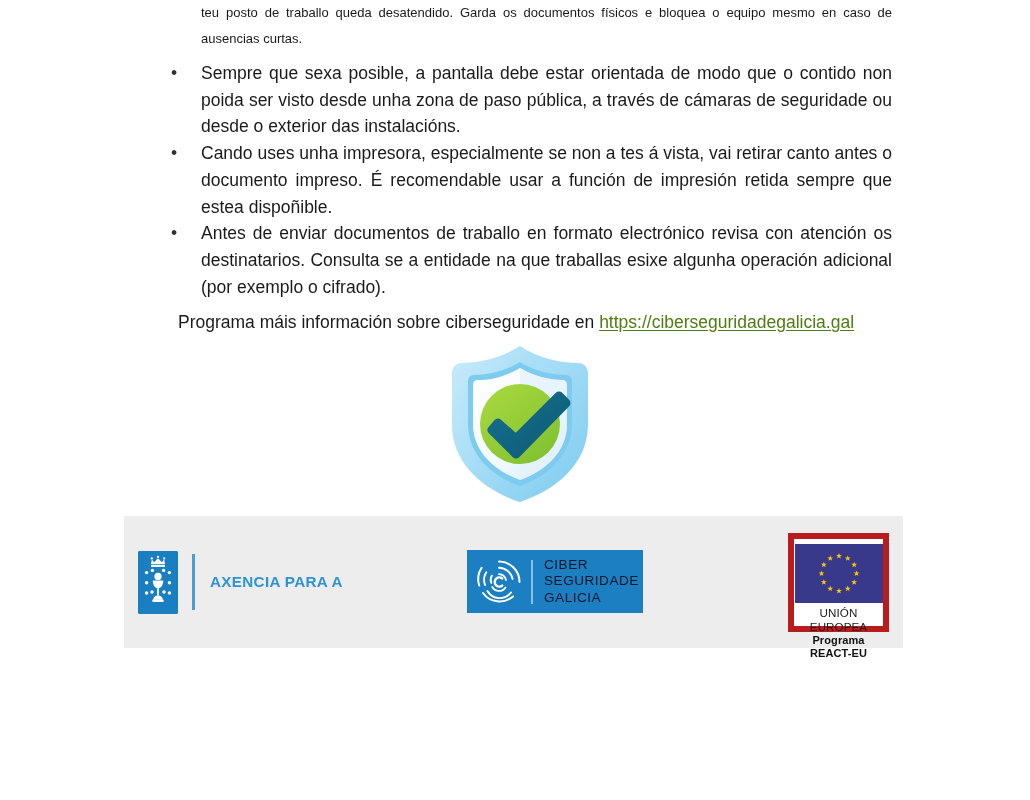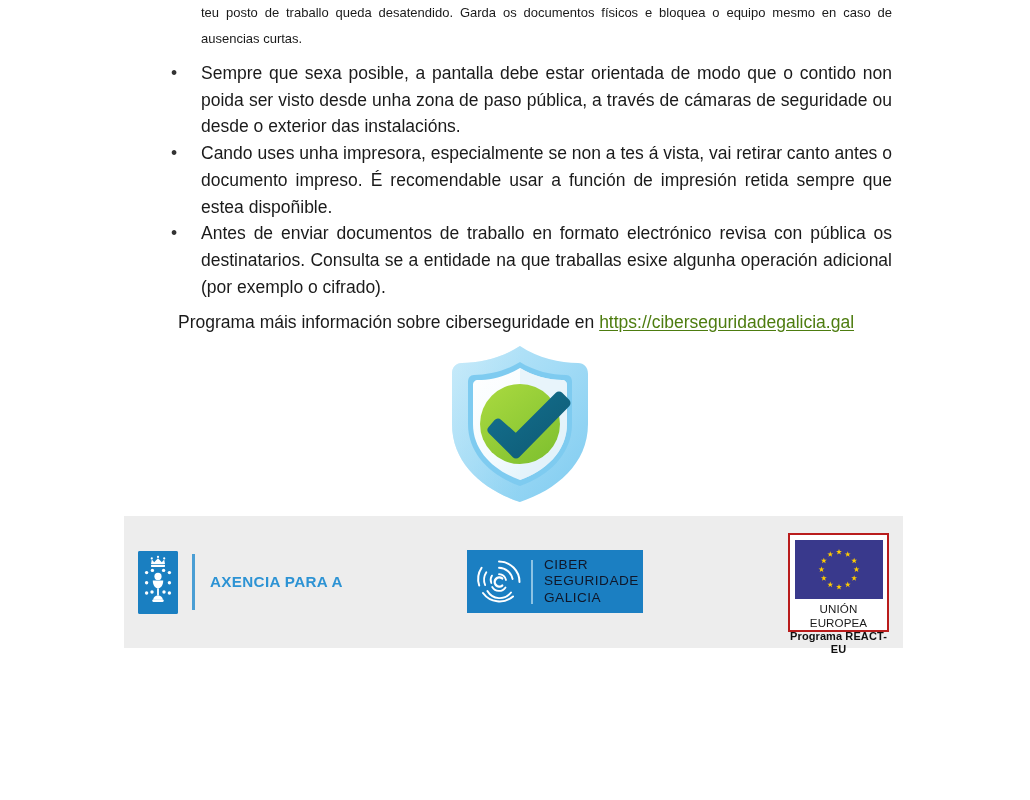--- a/index.html
+++ b/index.html
@@ -183,21 +183,21 @@
     white-space: nowrap;
   }
 
   .logo-eu {
     position: absolute;
     left: 664px;
     top: 17px;
     width: 101px;
     height: 99px;
     background: #ffffff;
-    border: 2px solid #b91c1c;
+    border: 6px solid #b91c1c;
     box-sizing: border-box;
     padding-top: 5px;
   }
   .eu-flag {
     width: 88px;
     height: 59px;
     margin: 0 auto;
     display: block;
     background: #39398c;
   }
@@ -231,21 +231,21 @@
     <li>
       <span class="bullet-dot">•</span>
       <span class="li-text">Sempre que sexa posible, a pantalla debe estar orientada de modo que o contido non poida ser visto desde unha zona de paso pública, a través de cámaras de seguridade ou desde o exterior das instalacións.</span>
     </li>
     <li>
       <span class="bullet-dot">•</span>
       <span class="li-text">Cando uses unha impresora, especialmente se non a tes á vista, vai retirar canto antes o documento impreso. É recomendable usar a función de impresión retida sempre que estea dispoñible.</span>
     </li>
     <li>
       <span class="bullet-dot">•</span>
-      <span class="li-text">Antes de enviar documentos de traballo en formato electrónico revisa con pública os destinatarios. Consulta se a entidade na que traballas esixe algunha operación adicional (por exemplo o cifrado).</span>
+      <span class="li-text">Antes de enviar documentos de traballo en formato electrónico revisa con atención os destinatarios. Consulta se a entidade na que traballas esixe algunha operación adicional (por exemplo o cifrado).</span>
     </li>
   </ul>
 
   <div class="consulta-line"><span>Programa máis información sobre ciberseguridade en </span><a href="#">https://ciberseguridadegalicia.gal</a></div>
 
   <div class="shield-wrap">
     <svg viewBox="0 0 160 162" width="160" height="162" aria-hidden="true">
       <defs>
         <linearGradient id="gOuter" x1="0" y1="0" x2="1" y2="1">
           <stop offset="0%" stop-color="#bfe7f9"></stop>

